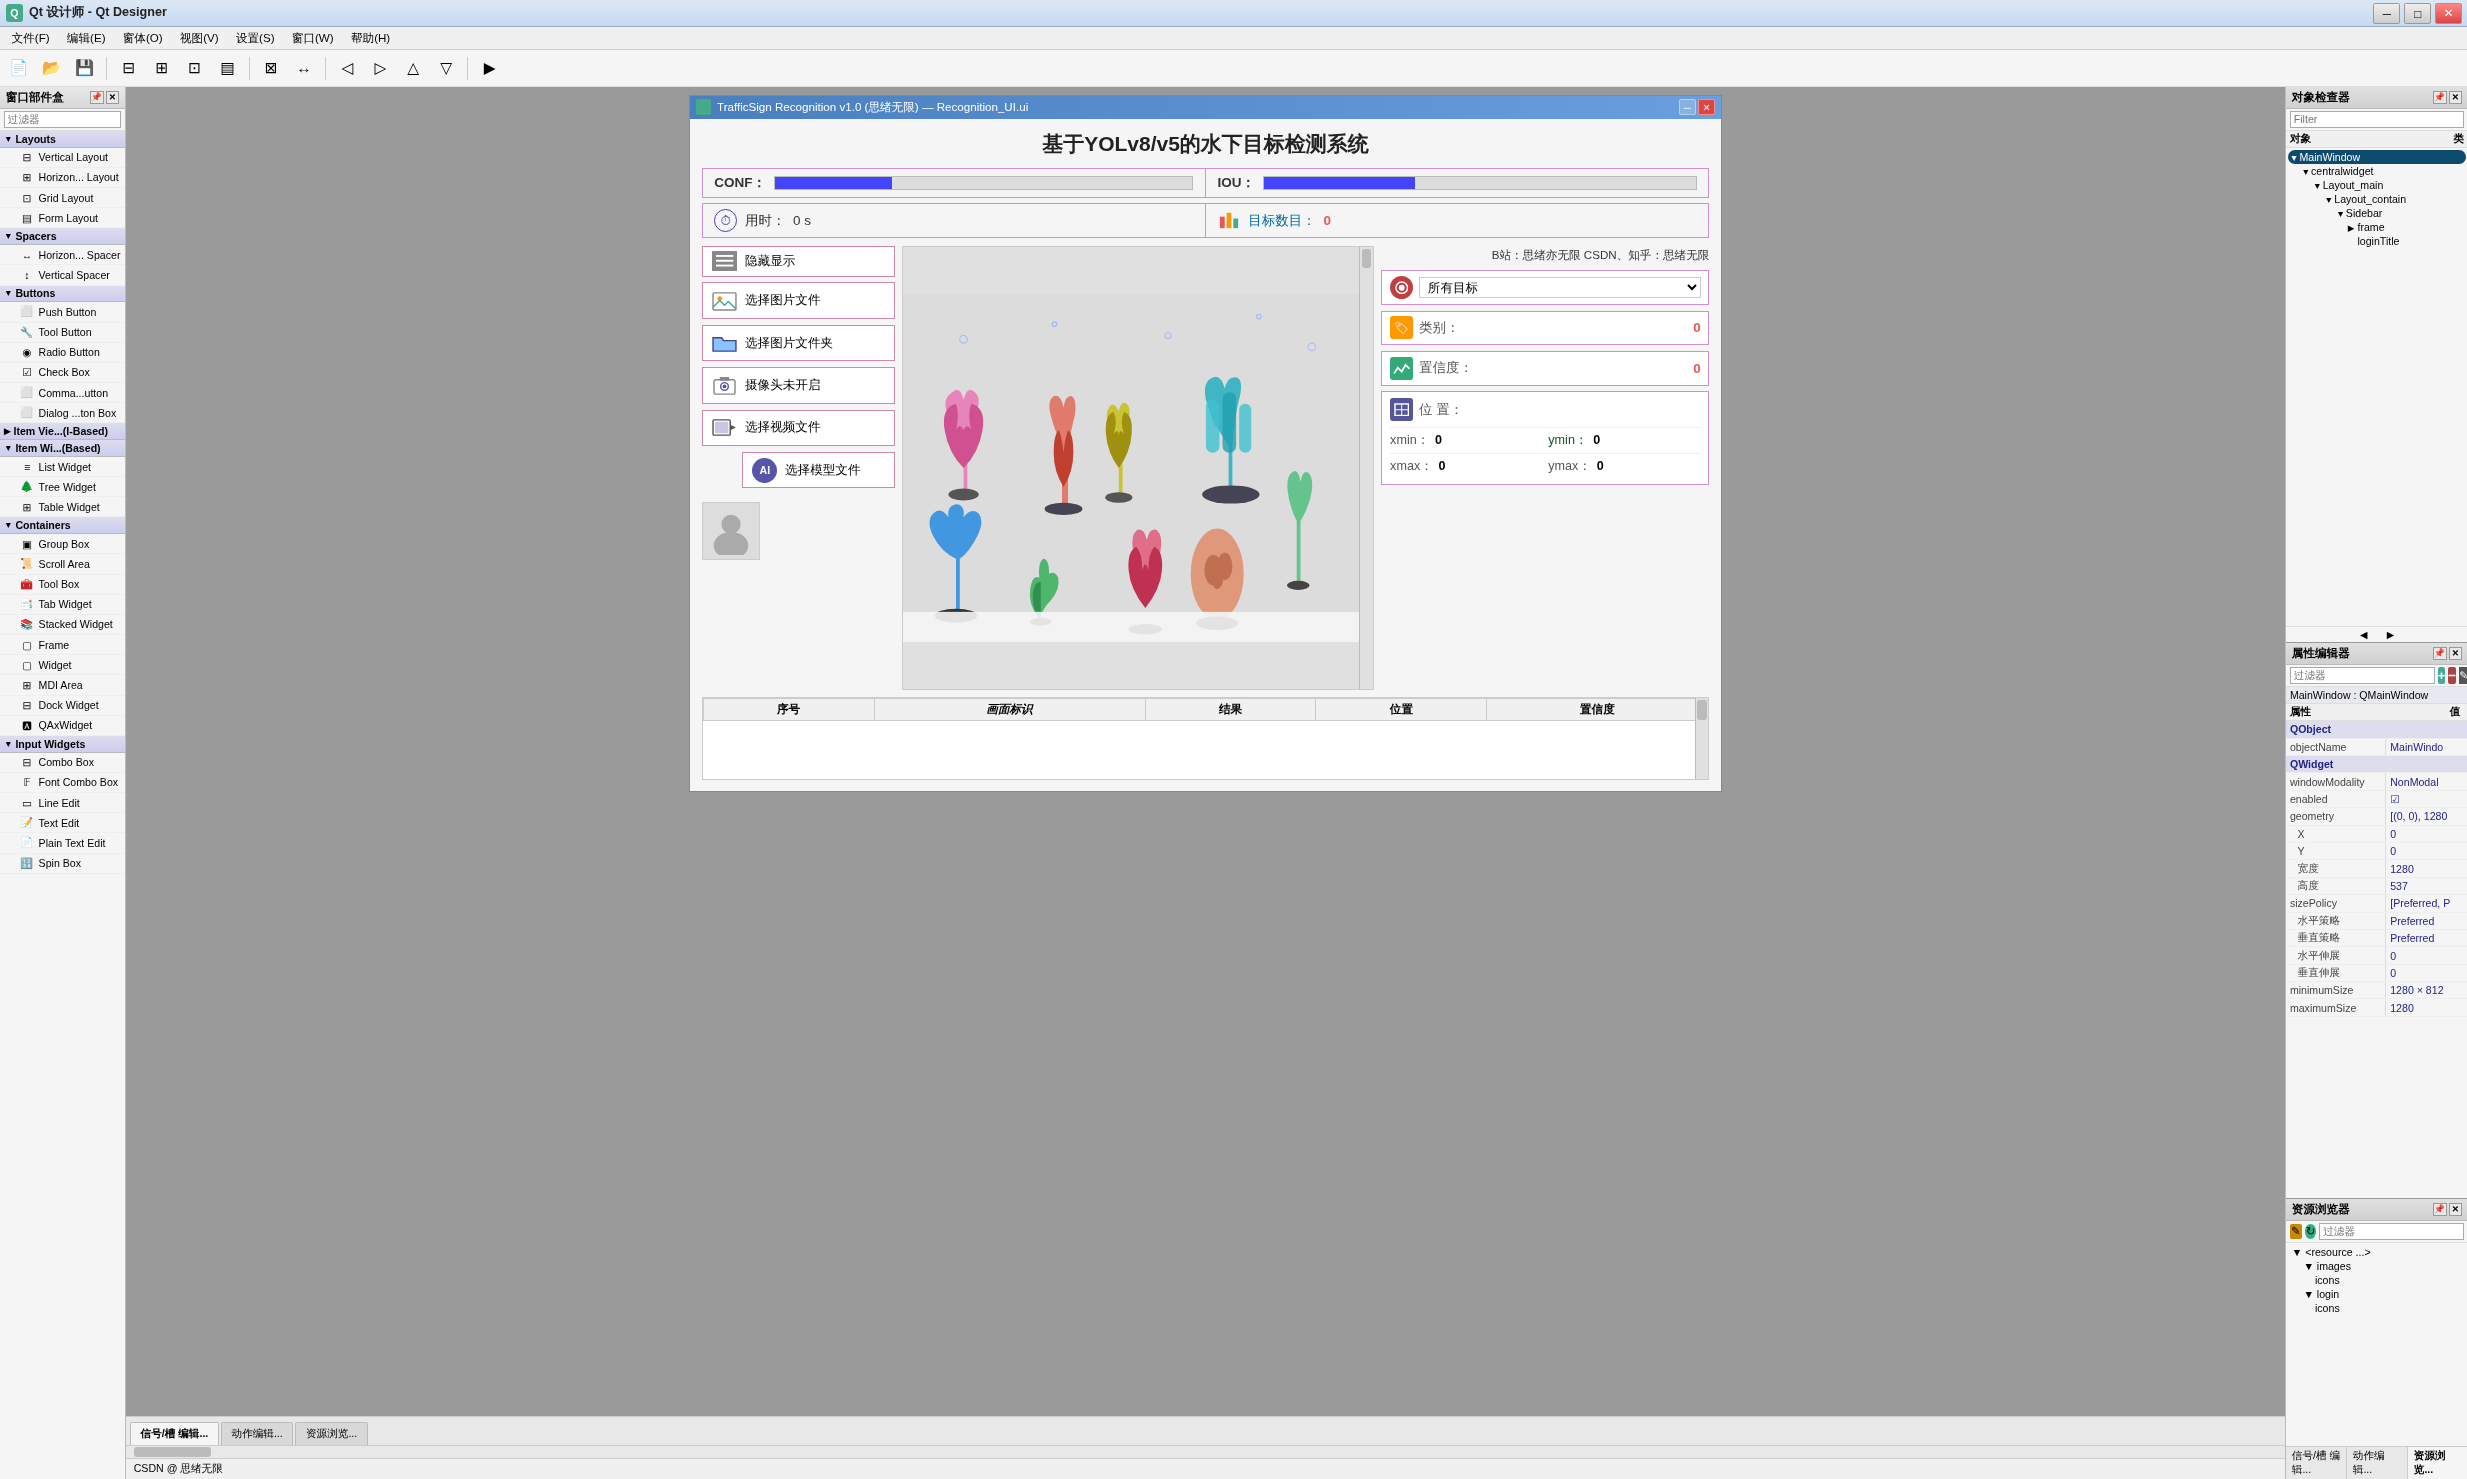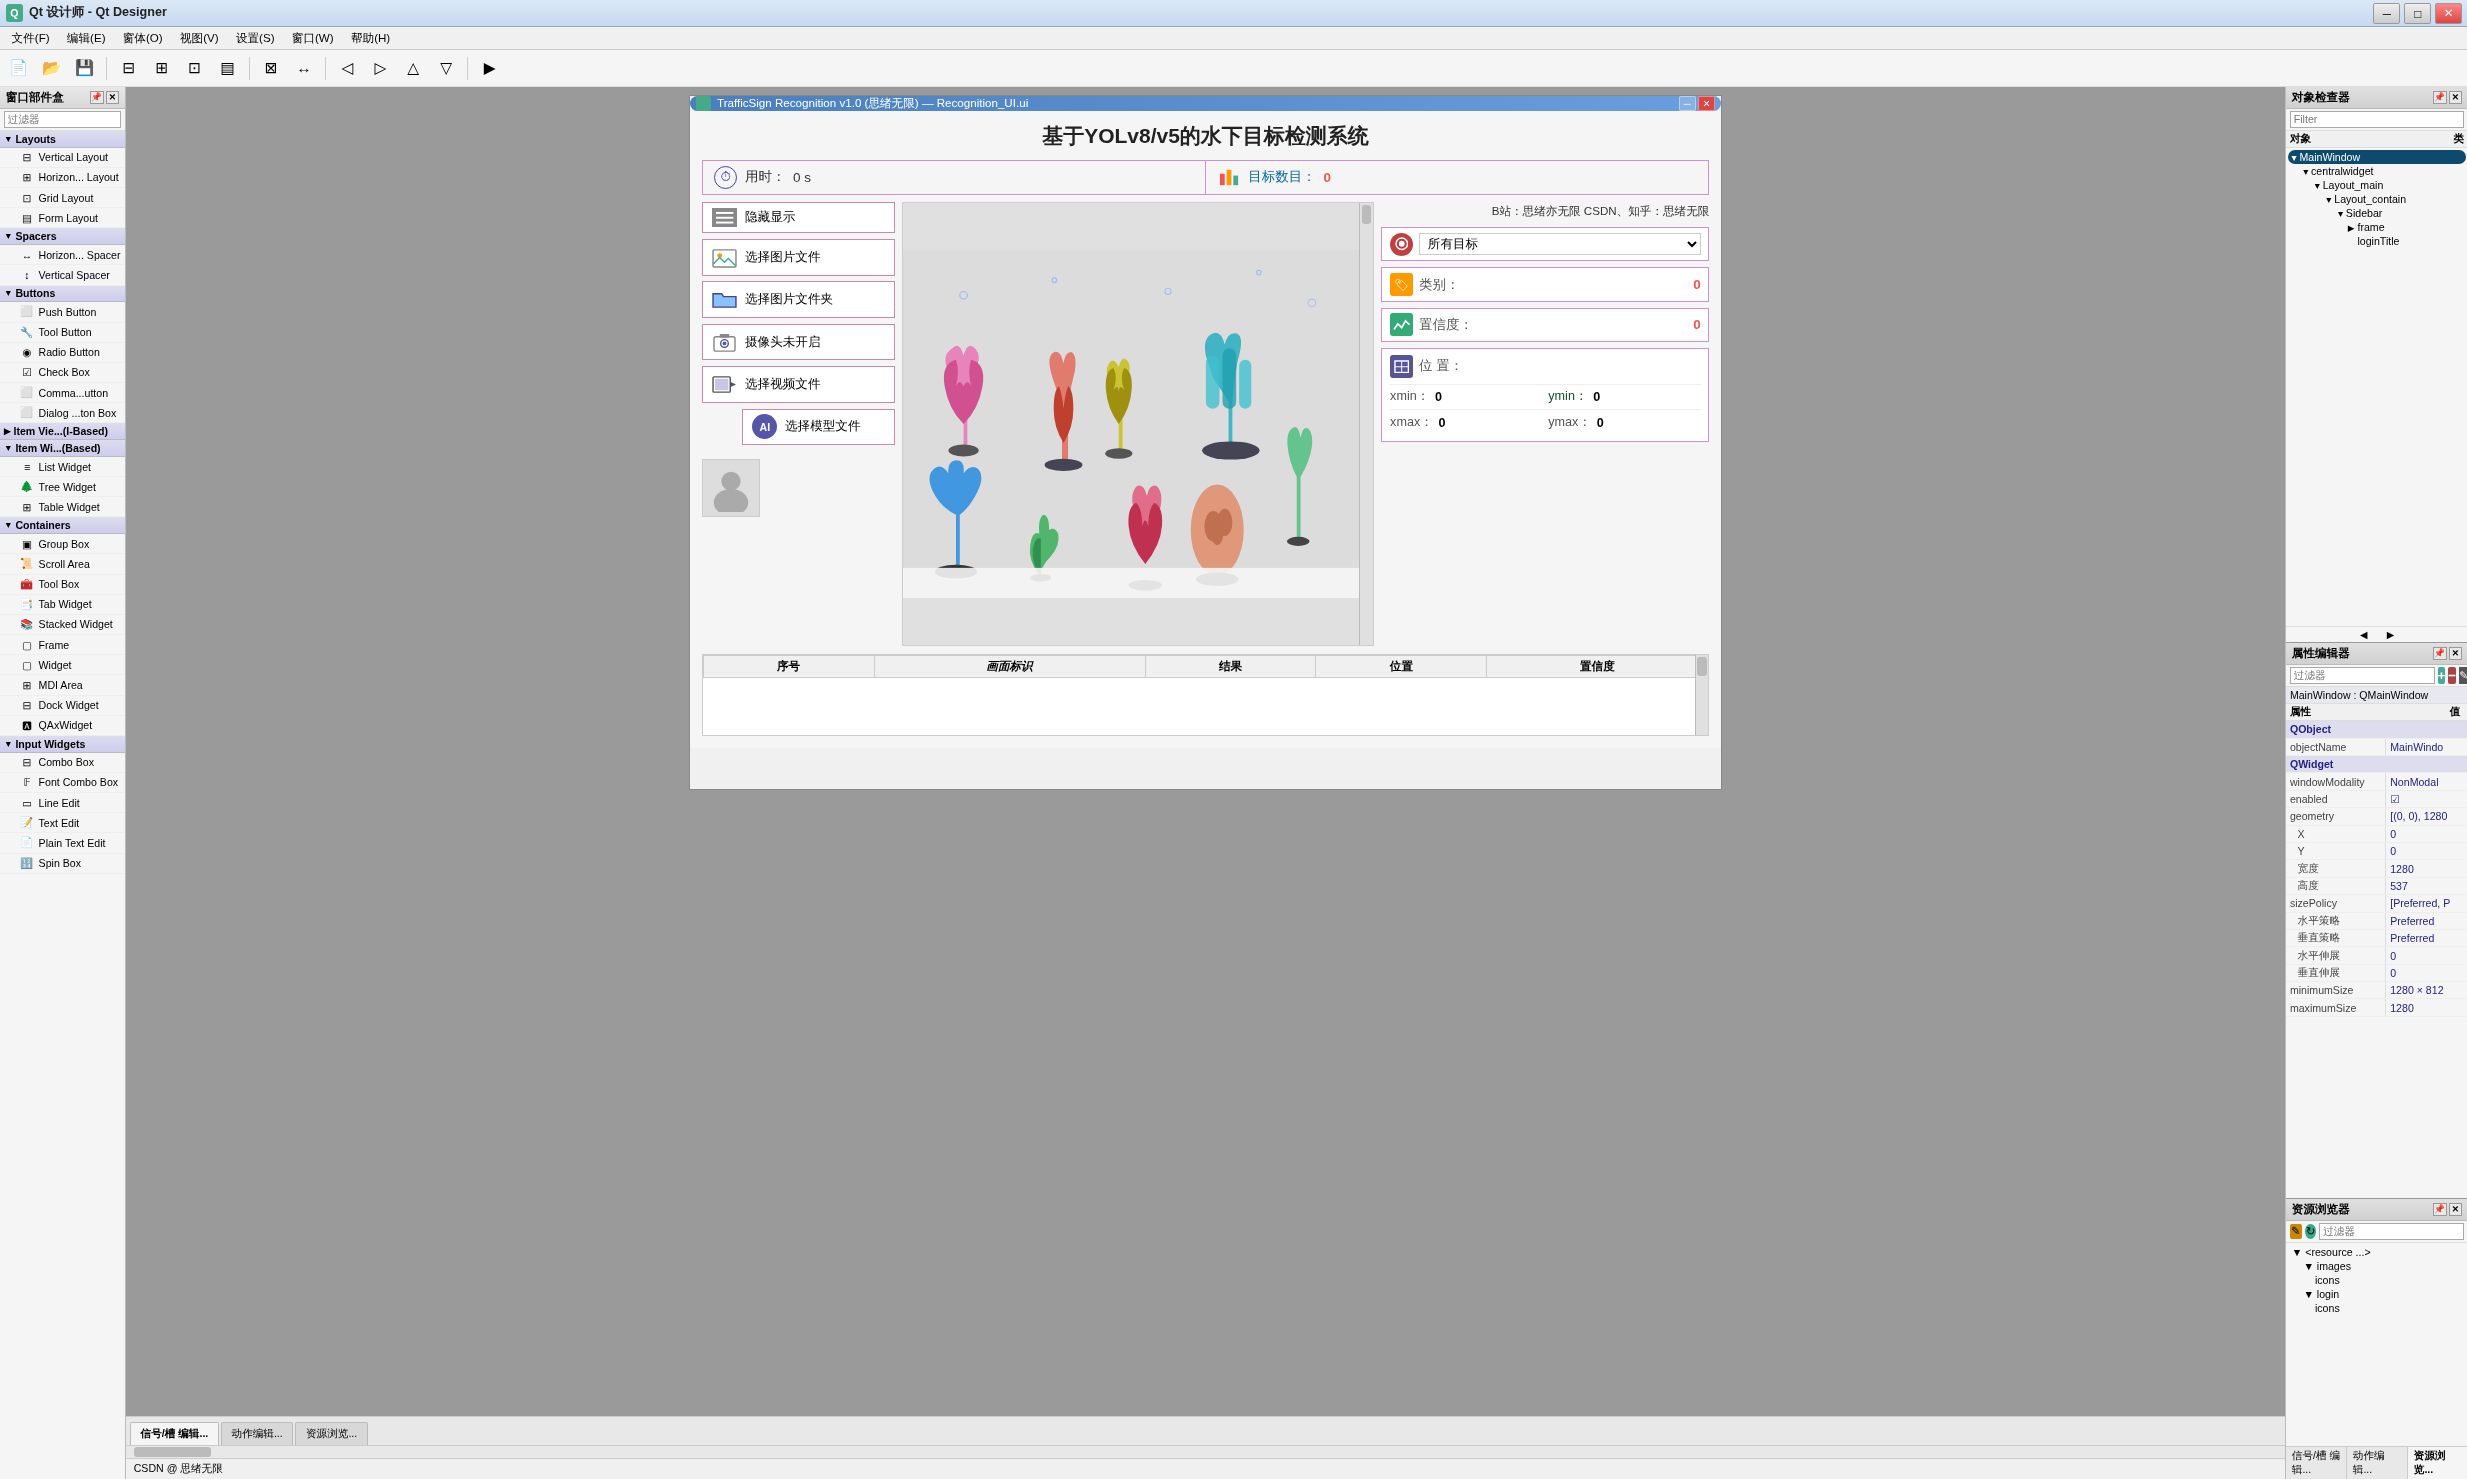--- a/index.html
+++ b/index.html
@@ -64,21 +64,21 @@
     .prop-filter input { flex:1; height:17.4px; border:1px solid #aaa; padding:0 2.9px; font-size:10.6px; }
     .prop-add-btn { width:17.4px;height:17.4px;background:#4a9;color:white;border:none;cursor:pointer;font-size:13.5px;font-weight:bold;display:flex;align-items:center;justify-content:center;border-radius:1.9px; }
     .prop-table { width:100%; border-collapse:collapse; font-size:10.6px; }
     .prop-table td { padding:1px 3.9px; border-bottom:1px solid #eee; height:17.4px; }
     .prop-table td:first-child { color:#444; width:55%; border-right:1px solid #ddd; }
     .prop-table td:last-child { color:#228; }
     .prop-section { background:#dde; font-weight:bold; }
 
     
     .qt-window { border:1.9px solid #888; background:#f0f0f0; position:relative; overflow:hidden; }
-    .qt-title-bar { background: linear-gradient(to right, #4a7fbf, #6a9fdf); color:white; padding:1.9px 5.8px; font-size:11.6px; display:flex;justify-content:space-between;align-items:center; height:15px;border-radius:8px; }
+    .qt-title-bar { background: linear-gradient(to right, #4a7fbf, #6a9fdf); color:white; padding:1.9px 5.8px; font-size:11.6px; display:flex;justify-content:space-between;align-items:center; height:23px; }
     .qt-win-controls { display:flex;gap:1.9px; }
     .qt-win-btn { width:17.4px;height:15.4px;border:1px solid rgba(255,255,255,0.4);background:rgba(255,255,255,0.2);color:white;font-size:9.7px;display:flex;align-items:center;justify-content:center;cursor:pointer;border-radius:1.9px; }
     .qt-win-btn.close-btn { background:#d44; }
 
     
     .canvas-wrapper { flex:1; overflow:auto; padding:7.7px; background:#9a9a9a; display:flex;align-items:flex-start;justify-content:center; }
 
     
     .status-bar { height:21px; background:#f0f0f0; border-top:1px solid #ccc; display:flex;align-items:center;padding:0 7.7px;font-size:10.6px;gap:7.7px; }
 
@@ -329,20 +329,34 @@
             <div class="qt-win-controls">
               <div class="qt-win-btn">─</div>
               <div class="qt-win-btn close-btn">✕</div>
             </div>
           </div>
 
           <div style="padding:11.6px;background:#f5f5f5;">
 
             <div style="text-align:center;font-size:21px;font-weight:bold;color:#222;margin-bottom:9.7px;font-family:'Microsoft YaHei',sans-serif;">基于YOLv8/v5的水下目标检测系统</div>
 
+            <div style="display:flex;gap:0;margin-bottom:5.8px;border:1.9px solid #d090d0;">
+              <div style="flex:1;display:flex;align-items:center;gap:7.7px;padding:4.8px 11.6px;border-right:1.9px solid #d090d0;">
+                <span style="font-size:13.5px;font-weight:bold;color:#333;">CONF：</span>
+                <div style="flex:1;height:13.5px;background:#ddd;border:1px solid #bbb;position:relative;">
+                  <div style="width:28%;height:100%;background:#4444ff;"></div>
+                </div>
+              </div>
+              <div style="flex:1;display:flex;align-items:center;gap:7.7px;padding:4.8px 11.6px;">
+                <span style="font-size:13.5px;font-weight:bold;color:#333;">IOU：</span>
+                <div style="flex:1;height:13.5px;background:#ddd;border:1px solid #bbb;position:relative;">
+                  <div style="width:35%;height:100%;background:#4444ff;"></div>
+                </div>
+              </div>
+            </div>
 
             <div style="display:flex;gap:0;margin-bottom:7.7px;border:1.9px solid #d090d0;">
               <div style="flex:1;display:flex;align-items:center;gap:7.7px;padding:4.8px 11.6px;border-right:1.9px solid #d090d0;">
                 <div style="width:23px;height:23px;border-radius:50%;border:1.9px solid #44a;display:flex;align-items:center;justify-content:center;color:#44a;font-size:13.5px;">⏱</div>
                 <span style="font-size:13.5px;color:#333;">用时：</span>
                 <span style="font-size:13.5px;color:#333;">0 s</span>
               </div>
               <div style="flex:1;display:flex;align-items:center;gap:7.7px;padding:4.8px 11.6px;">
                 <div style="width:23px;height:23px;display:flex;align-items:center;justify-content:center;">
                   <svg width="23" height="23" viewBox="0 0 24 24">

